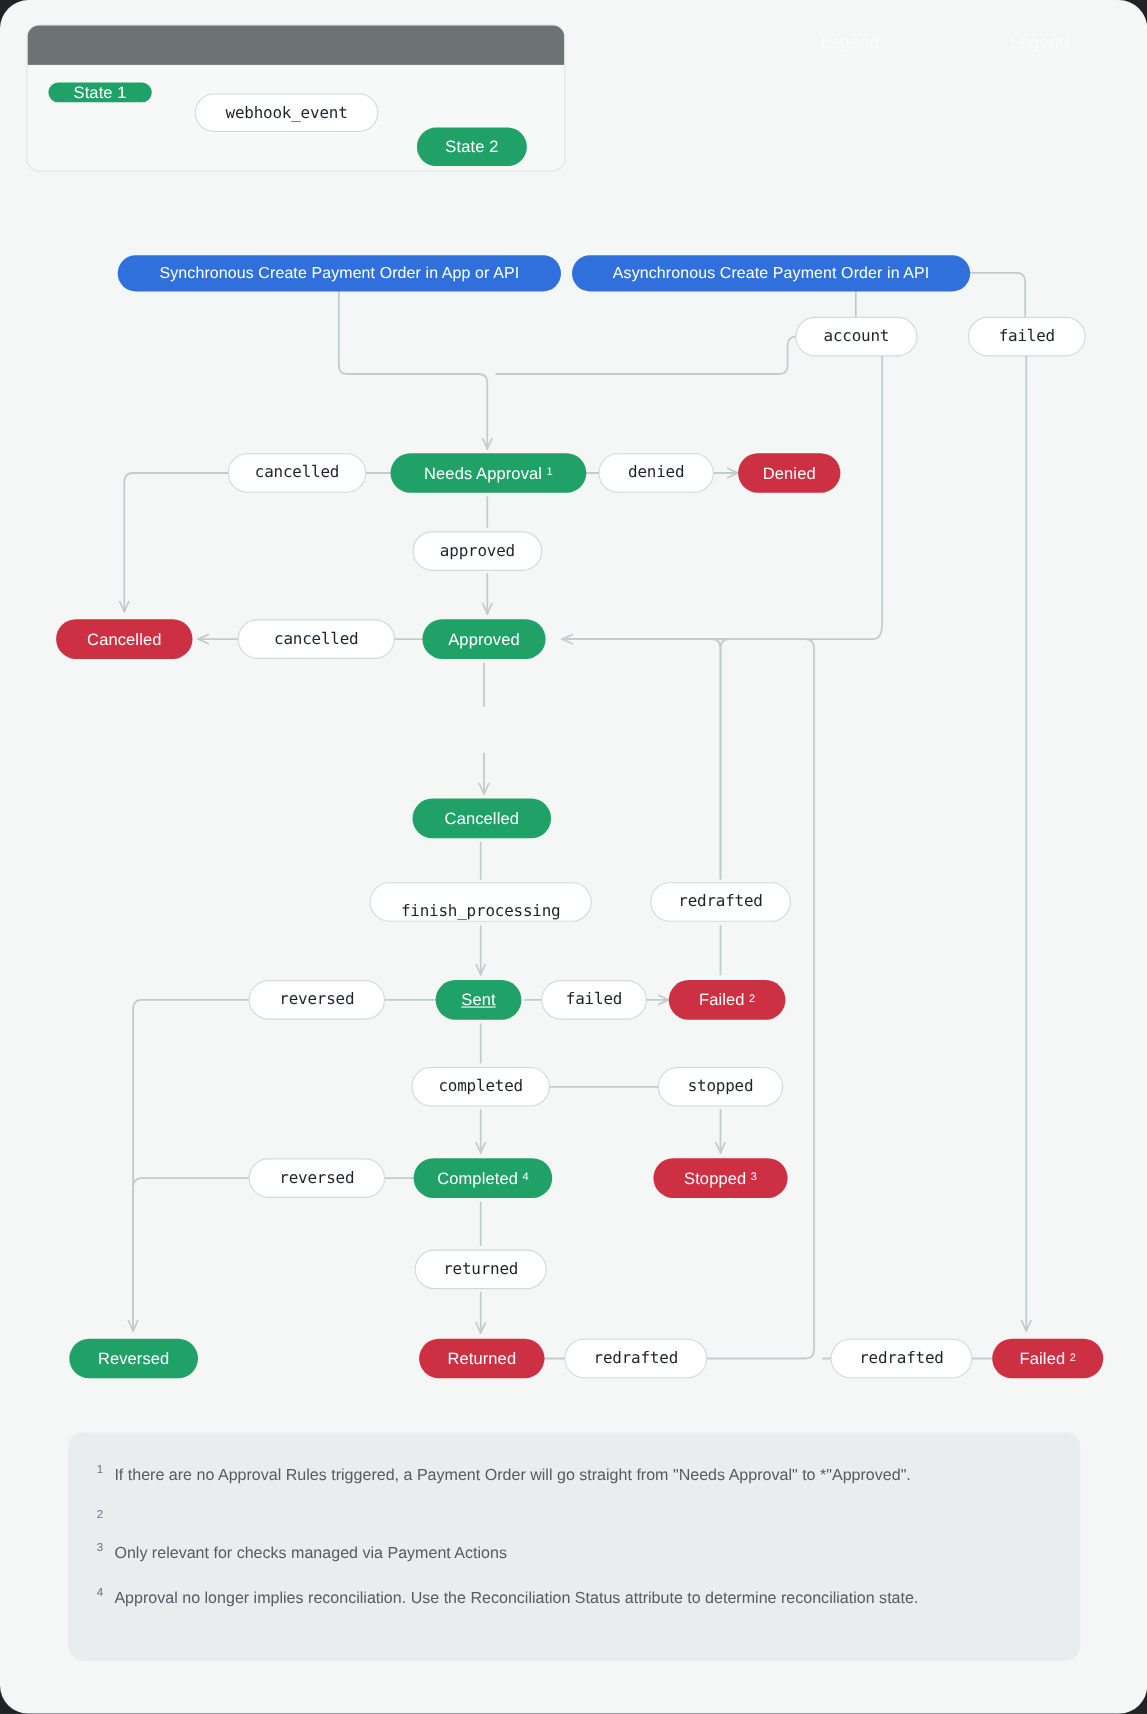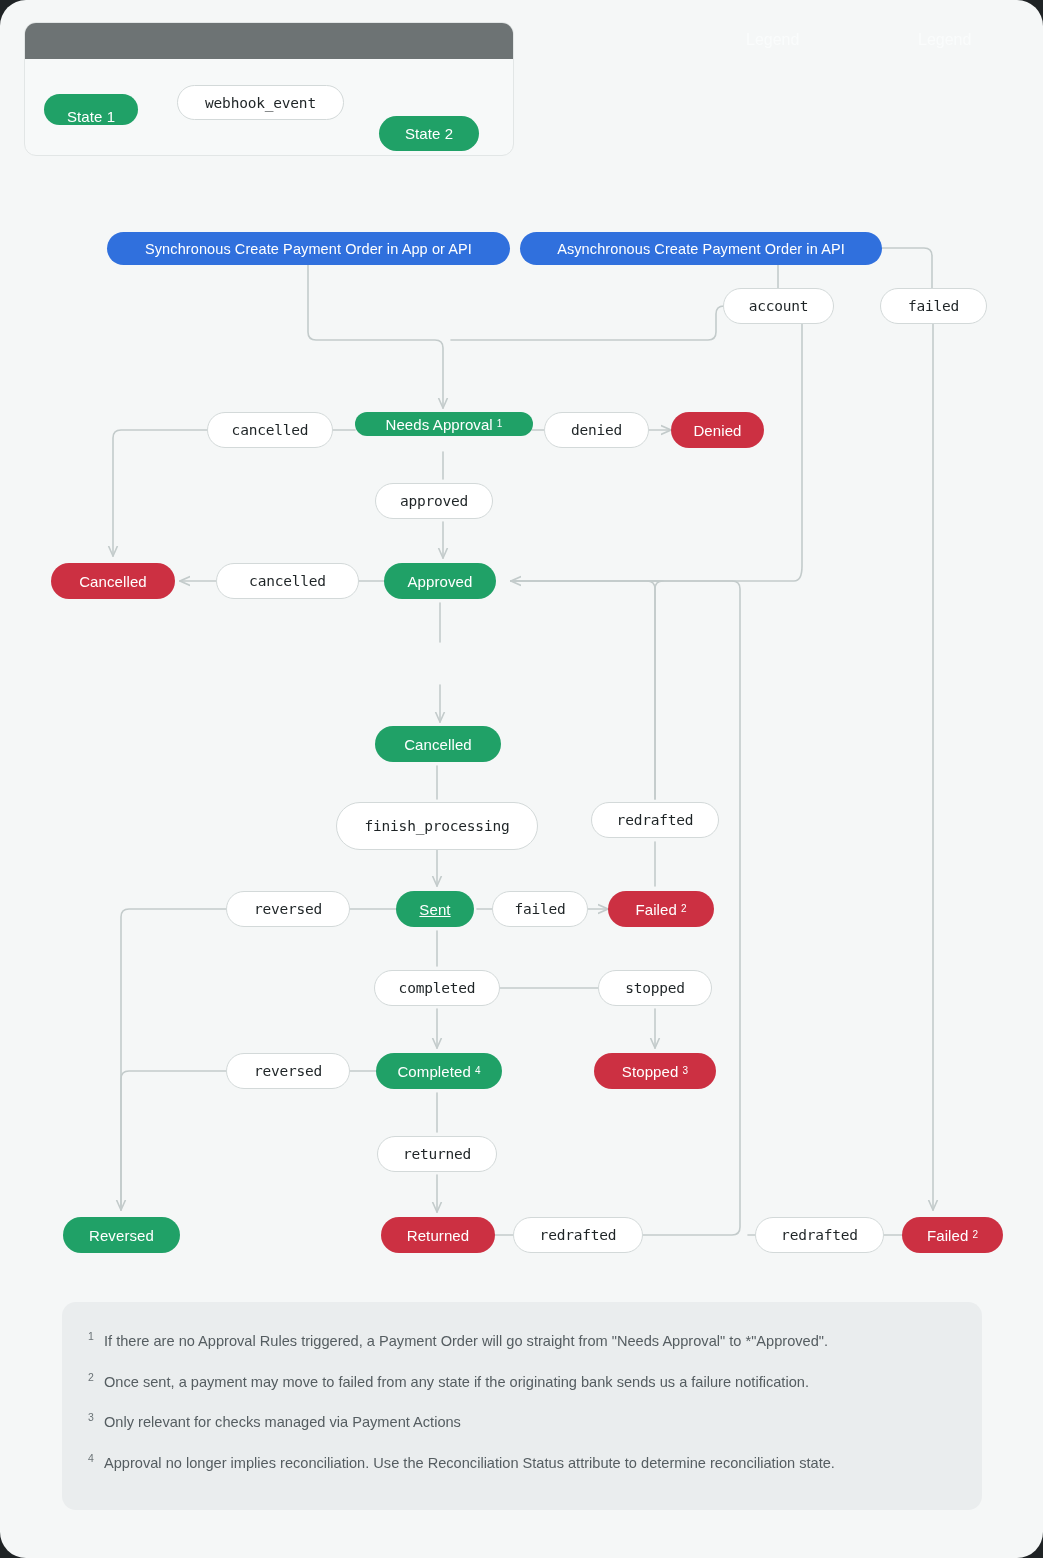--- a/index.html
+++ b/index.html
@@ -191,21 +191,21 @@
 
       <path d="M 755 1235 L 748 1235"></path>
 
       <path d="M 884 1235 L 902 1235"></path>
     </g>
   </svg>
 
   <div id="legend-card">
     <div id="legend-card-header"></div>
   </div>
-  <div class="pill state green" style="left:44px; top:94px; width:94px; height:31px;align-items:flex-end;">
+  <div class="pill state green" style="left:44px; top:75px; width:94px; height:18px;align-items:flex-end;">
     <span>State 1</span>
   </div>
   <div class="pill event" style="left:177px; top:85px; width:167px; height:35px;">
     <span>webhook_event</span>
   </div>
   <div class="pill state green" style="left:379px; top:85px; width:100px; height:35px;margin-top:31px;">
     <span>State 2</span>
   </div>
 
   <div class="legend-label" style="left:746px; top:31px;">Legend</div>
@@ -224,21 +224,21 @@
   </div>
 
   <div class="pill event" style="left:880px; top:288px; width:107px; height:36px;">
     <span>failed</span>
   </div>
 
   <div class="pill event" style="left:207px; top:412px; width:126px; height:36px;">
     <span>cancelled</span>
   </div>
 
-  <div class="pill state green" style="left:355px; top:412px; width:178px; height:24px;">
+  <div class="pill state green" style="left:355px; top:412px; width:178px; height:36px;">
     <span>Needs Approval</span>
     <sup>1</sup>
   </div>
 
   <div class="pill event" style="left:544px; top:412px; width:105px; height:36px;">
     <span>denied</span>
   </div>
 
   <div class="pill state red" style="left:671px; top:412px; width:93px; height:36px;">
     <span>Denied</span>
@@ -258,21 +258,21 @@
 
   <div class="pill state green" style="left:384px; top:563px; width:112px; height:36px;">
     <span>Approved</span>
   </div>
 
 
   <div class="pill state green" style="left:375px; top:726px; width:126px; height:36px;">
     <span>Cancelled</span>
   </div>
 
-  <div class="pill event" style="left:336px; top:802px; width:202px; height:48px;">
+  <div class="pill event" style="left:336px; top:802px; width:202px; height:36px;align-items:flex-end;">
     <span>finish_processing</span>
   </div>
 
   <div class="pill event" style="left:591px; top:802px; width:128px; height:36px;">
     <span>redrafted</span>
   </div>
 
   <div class="pill event" style="left:226px; top:891px; width:124px; height:36px;">
     <span>reversed</span>
   </div>
@@ -338,21 +338,20 @@
   </div>
 
   <div id="footnotes">
     <div class="footnote">
       <span class="fn-marker">1</span>
       <span class="fn-text">If there are no Approval Rules triggered, a Payment Order will go straight from "Needs Approval" to *"Approved".</span>
     </div>
     <div class="footnote">
       <span class="fn-marker">2</span>
       <span class="fn-text">
-        <span> Once sent, a payment may move to failed from any state if the originating bank sends us a failure notification.</span>
       </span>
     </div>
     <div class="footnote">
       <span class="fn-marker">3</span>
       <span class="fn-text">Only relevant for checks managed via Payment Actions</span>
     </div>
     <div class="footnote">
       <span class="fn-marker">4</span>
       <span class="fn-text">Approval no longer implies reconciliation. Use the Reconciliation Status attribute to determine reconciliation state.</span>
     </div>

